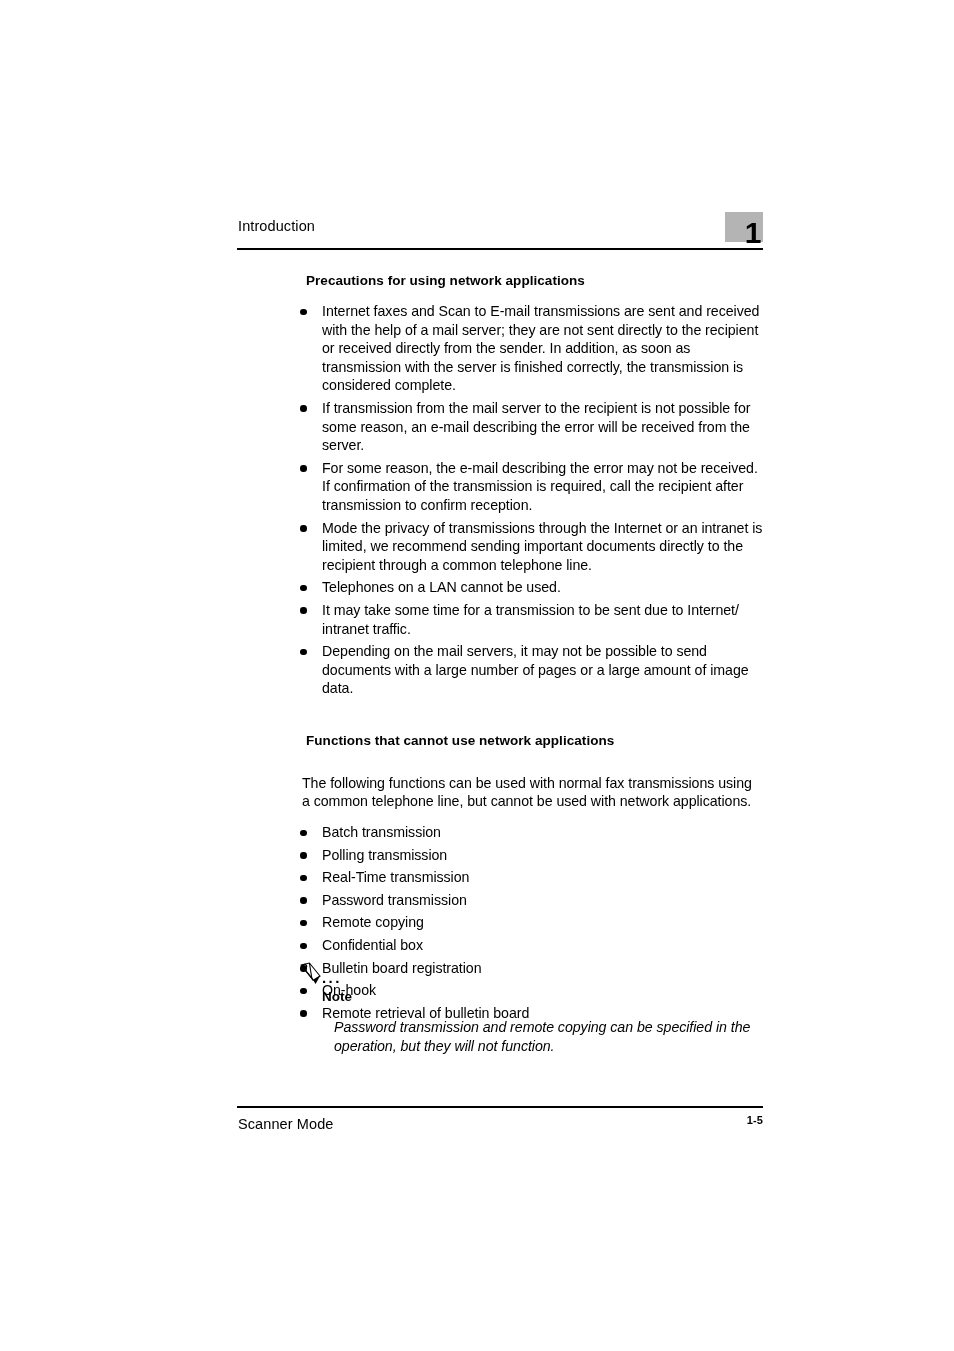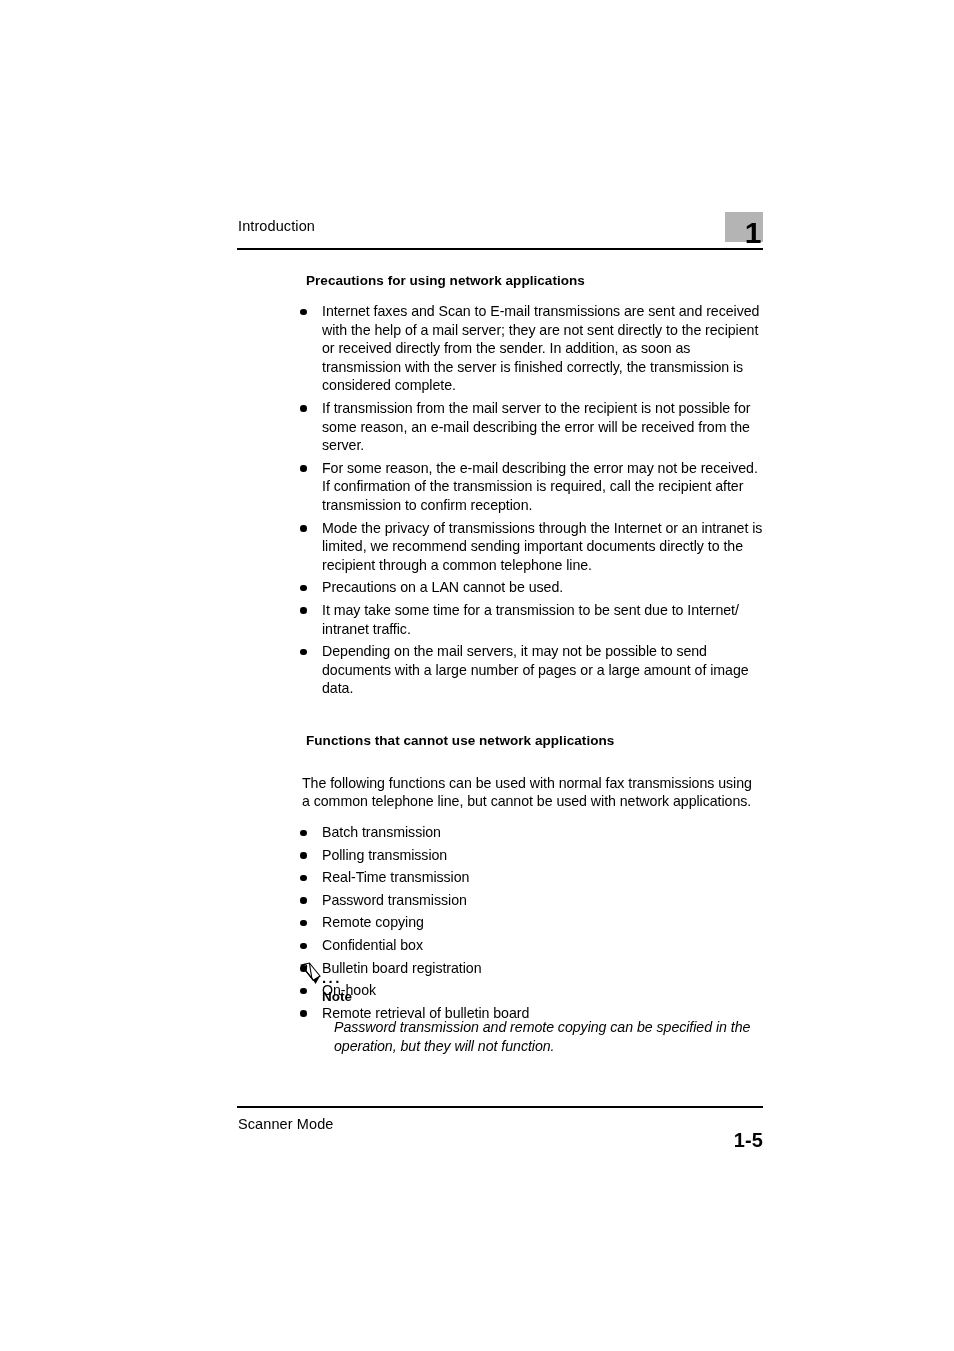--- a/index.html
+++ b/index.html
@@ -183,22 +183,22 @@
     left: 1px;
     top: 9px;
     font-size: 14.5px;
     line-height: 18px;
     letter-spacing: 0.1px;
     white-space: nowrap;
   }
   .footer-right {
     position: absolute;
     right: 0px;
-    top: 25px;
-    font-size: 20px;
+    top: 5px;
+    font-size: 11px;
     font-weight: bold;
     line-height: 18px;
     letter-spacing: 0.1px;
     white-space: nowrap;
   }
 </style>
 </head>
 <body>
 
 <div class="page">
@@ -226,21 +226,21 @@
       <li class="bullet-gap">
         <span class="dot"></span>
         <span>For some reason, the e-mail describing the error may not be received. If confirmation of the transmission is required, call the recipient after transmission to confirm reception.</span>
       </li>
       <li class="bullet-gap">
         <span class="dot"></span>
         <span>Mode the privacy of transmissions through the Internet or an intranet is limited, we recommend sending important documents directly to the recipient through a common telephone line.</span>
       </li>
       <li class="bullet-gap">
         <span class="dot"></span>
-        <span>Precautions on a LAN cannot be used.</span>
+        <span>Telephones on a LAN cannot be used.</span>
       </li>
       <li class="bullet-gap">
         <span class="dot"></span>
         <span>It may take some time for a transmission to be sent due to Internet/ intranet traffic.</span>
       </li>
       <li class="bullet-gap">
         <span class="dot"></span>
         <span>Depending on the mail servers, it may not be possible to send documents with a large number of pages or a large amount of image data.</span>
       </li>
     </ul>

